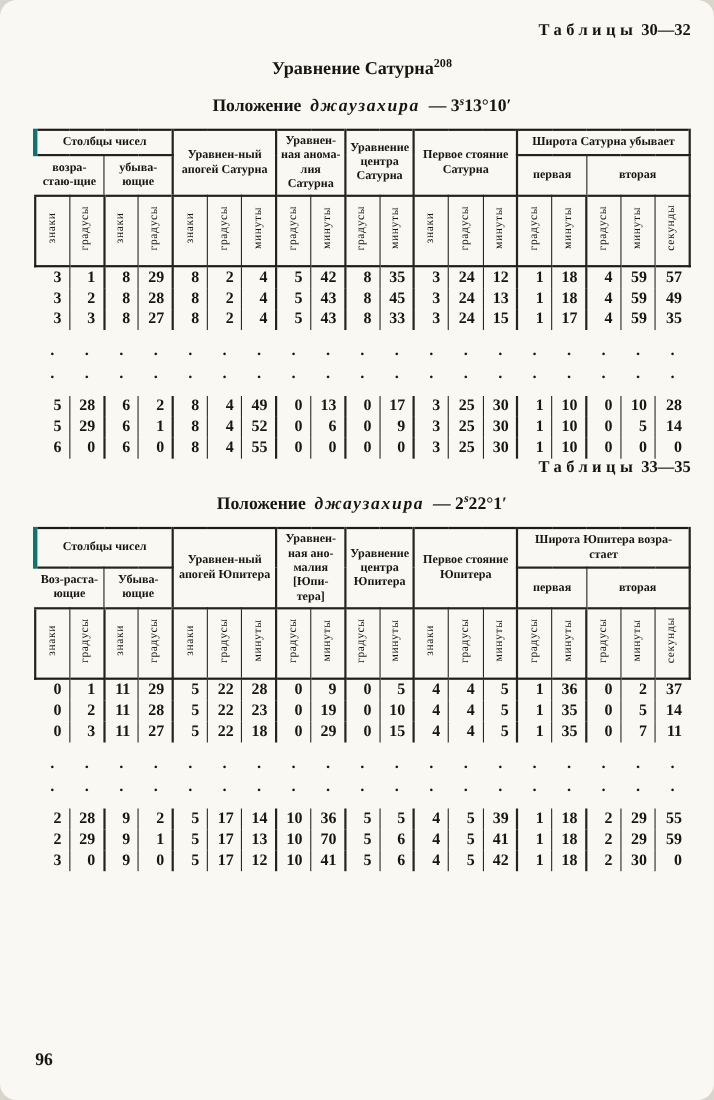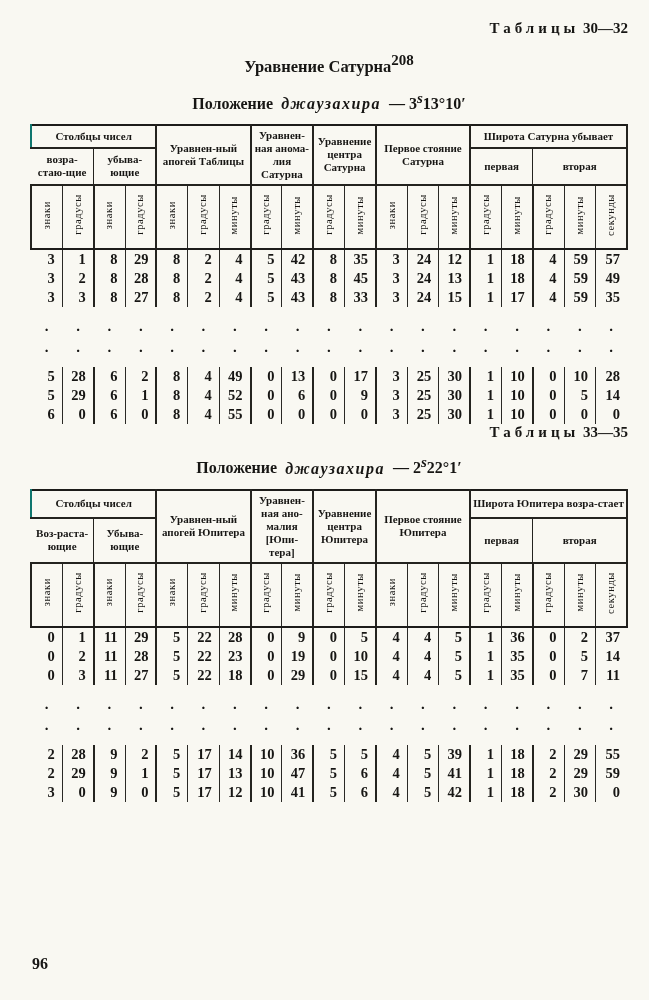--- a/index.html
+++ b/index.html
@@ -1,40 +1,40 @@
 <!DOCTYPE html>
 <html><head>
 <meta charset="utf-8">
 <style>
   * { margin:0; padding:0; box-sizing:border-box; }
   html,body { background:#d8d5cd; }
   .page {
     width:649px; height:1000px; background:#f9f8f2; color:#171614;
     font-family:"Liberation Serif","DejaVu Serif",serif;
-    position:relative; padding:20px 21px 0 30px; overflow:hidden;
+    position:relative; padding:20px 21px 0 30px; overflow:hidden;border-radius:15px;
   }
   .tables-label { text-align:right; font-size:15px; font-weight:bold; }
   .tables-label .word { letter-spacing:4px; }
   .section-title { text-align:center; font-size:16.5px; font-weight:bold; margin-top:15px; }
-  .section-title sup, .pos-line sup { font-size:15px; }
+  .section-title sup, .pos-line sup { font-size:11px; }
   .pos-line { text-align:center; font-size:16px; font-weight:bold; margin-top:13px; }
   .pos-line .term { font-style:italic; letter-spacing:1.5px; margin:0 4px; }
   .pos-line sup { font-style:italic; }
 
   table.ztable {
     width:100%; border-collapse:collapse; table-layout:fixed;
     border-top:2.5px solid #1d1c1a; margin-top:11px;
   }
   th, td { font-weight:normal; }
   th.g {
     font-size:11px; line-height:1.18; text-align:center; vertical-align:middle;
     padding:3px 2px; border-right:2px solid #24231f; border-bottom:2px solid #24231f;
     font-weight:bold;
   }
-  th.g.outer-l { border-left:2px solid #0f766e; }
+  th.g.outer-l { border-left:4px solid #0f766e; }
   th.g.thin-r { border-right:1.5px solid #24231f; }
   tr.units-row th {
     height:64px; vertical-align:middle; text-align:center;
     border-right:1px solid #2a2925; border-bottom:2.5px solid #1d1c1a; padding:2px 0;
   }
   tr.units-row th.gend { border-right:2px solid #24231f; }
   tr.units-row th:first-child { border-left:2px solid #24231f; }
   tr.units-row th:last-child { border-right:2px solid #24231f; }
   tr.units-row th span{
     writing-mode:vertical-rl; transform:rotate(180deg);
@@ -66,21 +66,21 @@
     <div class="pos-line">
       <span>Положение</span>
       <span class="term">джаузахира</span>
       <span>— 3</span><sup>s</sup><span>13°10′</span>
     </div>
 
     <table class="ztable">
       <thead>
         <tr>
           <th class="g outer-l" colspan="4">Столбцы чисел</th>
-          <th class="g" colspan="3" rowspan="2">Уравнен-ный апогей Таблицы</th>
+          <th class="g" colspan="3" rowspan="2">Уравнен-ный апогей Сатурна</th>
           <th class="g" colspan="2" rowspan="2">Уравнен-ная анома-лия Сатурна</th>
           <th class="g" colspan="2" rowspan="2">Уравнение центра Сатурна</th>
           <th class="g" colspan="3" rowspan="2">Первое стояние Сатурна</th>
           <th class="g" colspan="5">Широта Сатурна убывает</th>
         </tr>
         <tr>
           <th class="g thin-r" colspan="2">возра-стаю-щие</th>
           <th class="g" colspan="2">убыва-ющие</th>
           <th class="g thin-r" colspan="2">первая</th>
           <th class="g" colspan="3">вторая</th>
@@ -542,21 +542,21 @@
           </tr>
           <tr>
             <td>2</td>
             <td class="gend">29</td>
             <td>9</td>
             <td class="gend">1</td>
             <td>5</td>
             <td>17</td>
             <td class="gend">13</td>
             <td>10</td>
-            <td class="gend">47</td>
+            <td class="gend">70</td>
             <td>5</td>
             <td class="gend">6</td>
             <td>4</td>
             <td>5</td>
             <td class="gend">41</td>
             <td>1</td>
             <td class="gend">18</td>
             <td>2</td>
             <td>29</td>
             <td>59</td>

